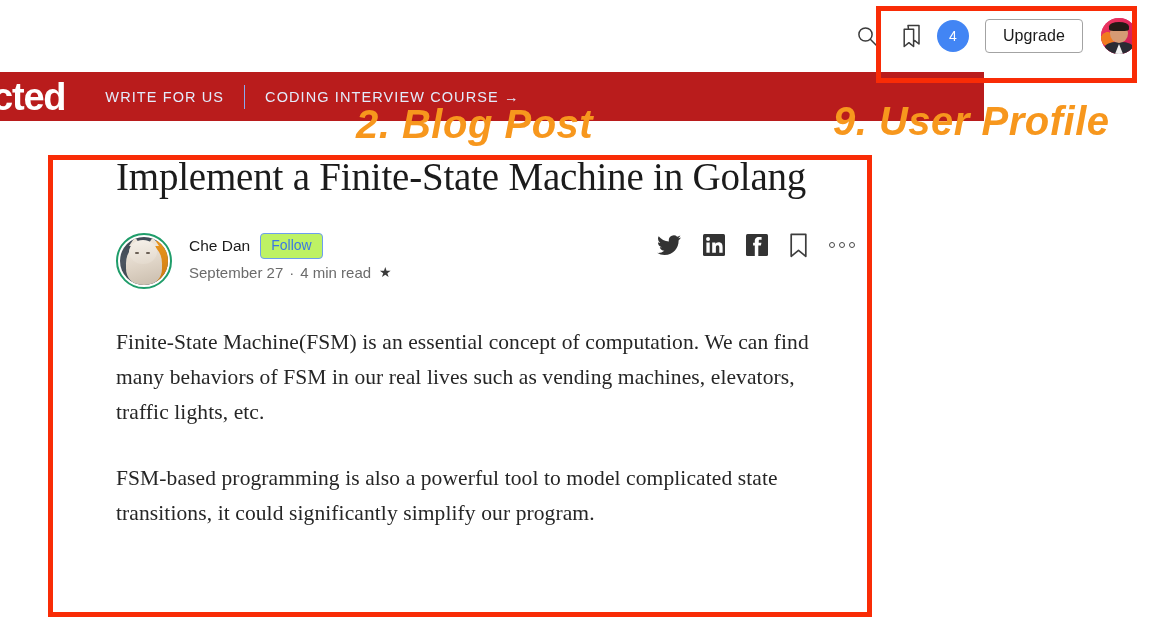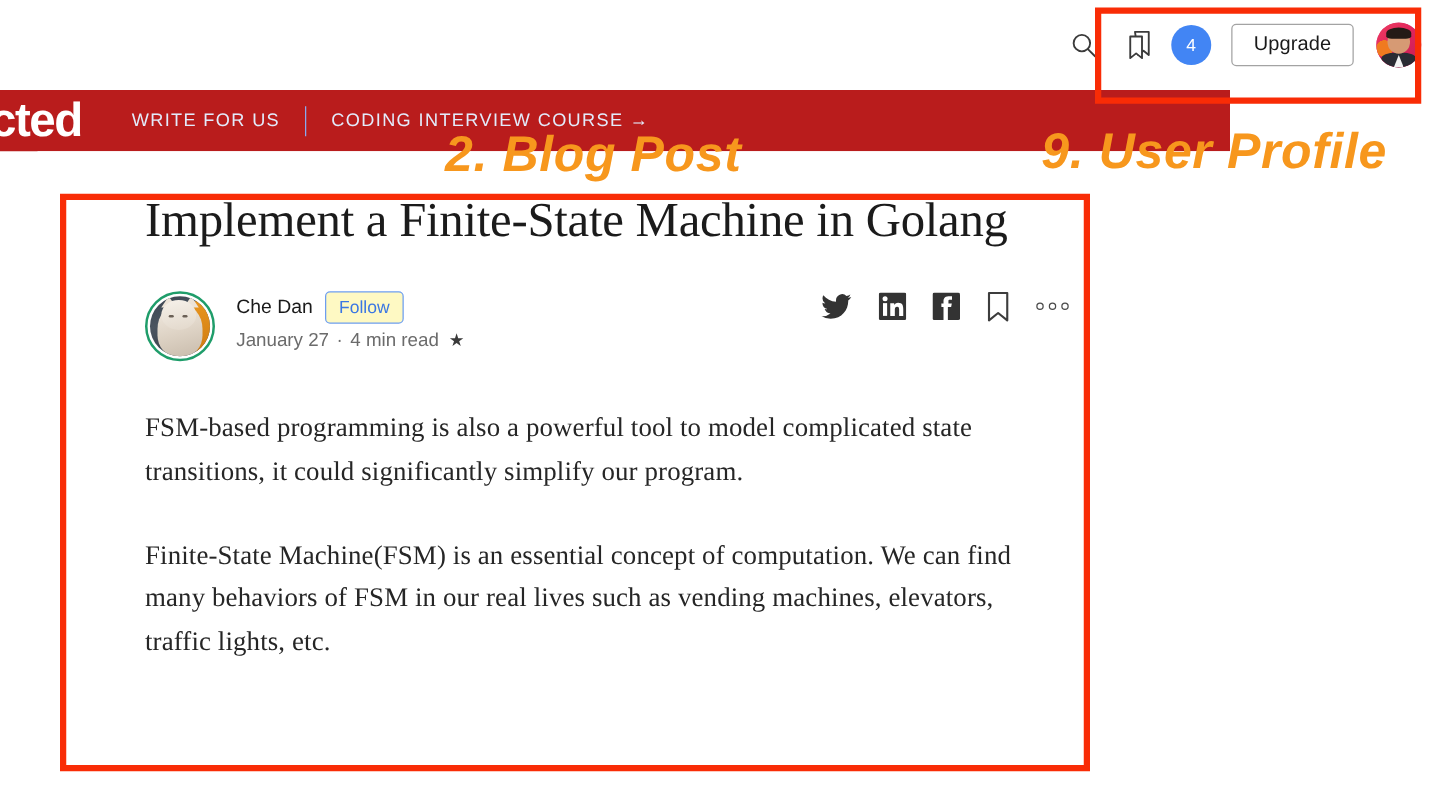--- a/index.html
+++ b/index.html
@@ -254,21 +254,21 @@
     color: #1a1a1a;
     font-weight: 500;
     font-family: "Liberation Sans", sans-serif;
   }
   .follow-btn {
     border: 1px solid #6d9ef0;
     border-radius: 4px;
     color: #3b77e3;
     font-size: 14px;
     padding: 2px 10px 3px;
-    background: #fef9c3;
+    background: #bef264;
     cursor: pointer;
     font-family: "Liberation Sans", sans-serif;
     line-height: 1.35;
   }
   .byline-row2 {
     margin-top: 5px;
     font-size: 15px;
     color: #6b6b6b;
     font-family: "Liberation Sans", sans-serif;
     display: flex;
@@ -402,21 +402,21 @@
             <div class="eye-r"></div>
           </div>
         </div>
 
         <div class="byline-text">
           <div class="byline-row1">
             <span class="author-name">Che Dan</span>
             <button class="follow-btn">Follow</button>
           </div>
           <div class="byline-row2">
-            <span>January 27</span>
+            <span>September 27</span>
             <span>·</span>
             <span>4 min read</span>
             <span class="star-icon">★</span>
           </div>
         </div>
 
         <div class="share-icons">
 
           <div>
             <svg width="25" height="21" viewBox="0 0 25 21">
@@ -448,22 +448,22 @@
 
           <div class="dots">
             <i></i>
               <i></i>
               <i></i>
           </div>
 
         </div>
       </div>
 
+      <p class="body-para">Finite-State Machine(FSM) is an essential concept of computation. We can find many behaviors of FSM in our real lives such as vending machines, elevators, traffic lights, etc.</p>
       <p class="body-para">FSM-based programming is also a powerful tool to model complicated state transitions, it could significantly simplify our program.</p>
-      <p class="body-para">Finite-State Machine(FSM) is an essential concept of computation. We can find many behaviors of FSM in our real lives such as vending machines, elevators, traffic lights, etc.</p>
 
     </div>
   </div>
 
   <div class="anno-box" id="box-profile"></div>
   <div class="anno-box" id="box-post"></div>
 
   <div class="anno-label" id="label-profile">
     <span>9. User Profile</span>
     <span style="position:relative;visibility:hidden">1. User Profile</span>

